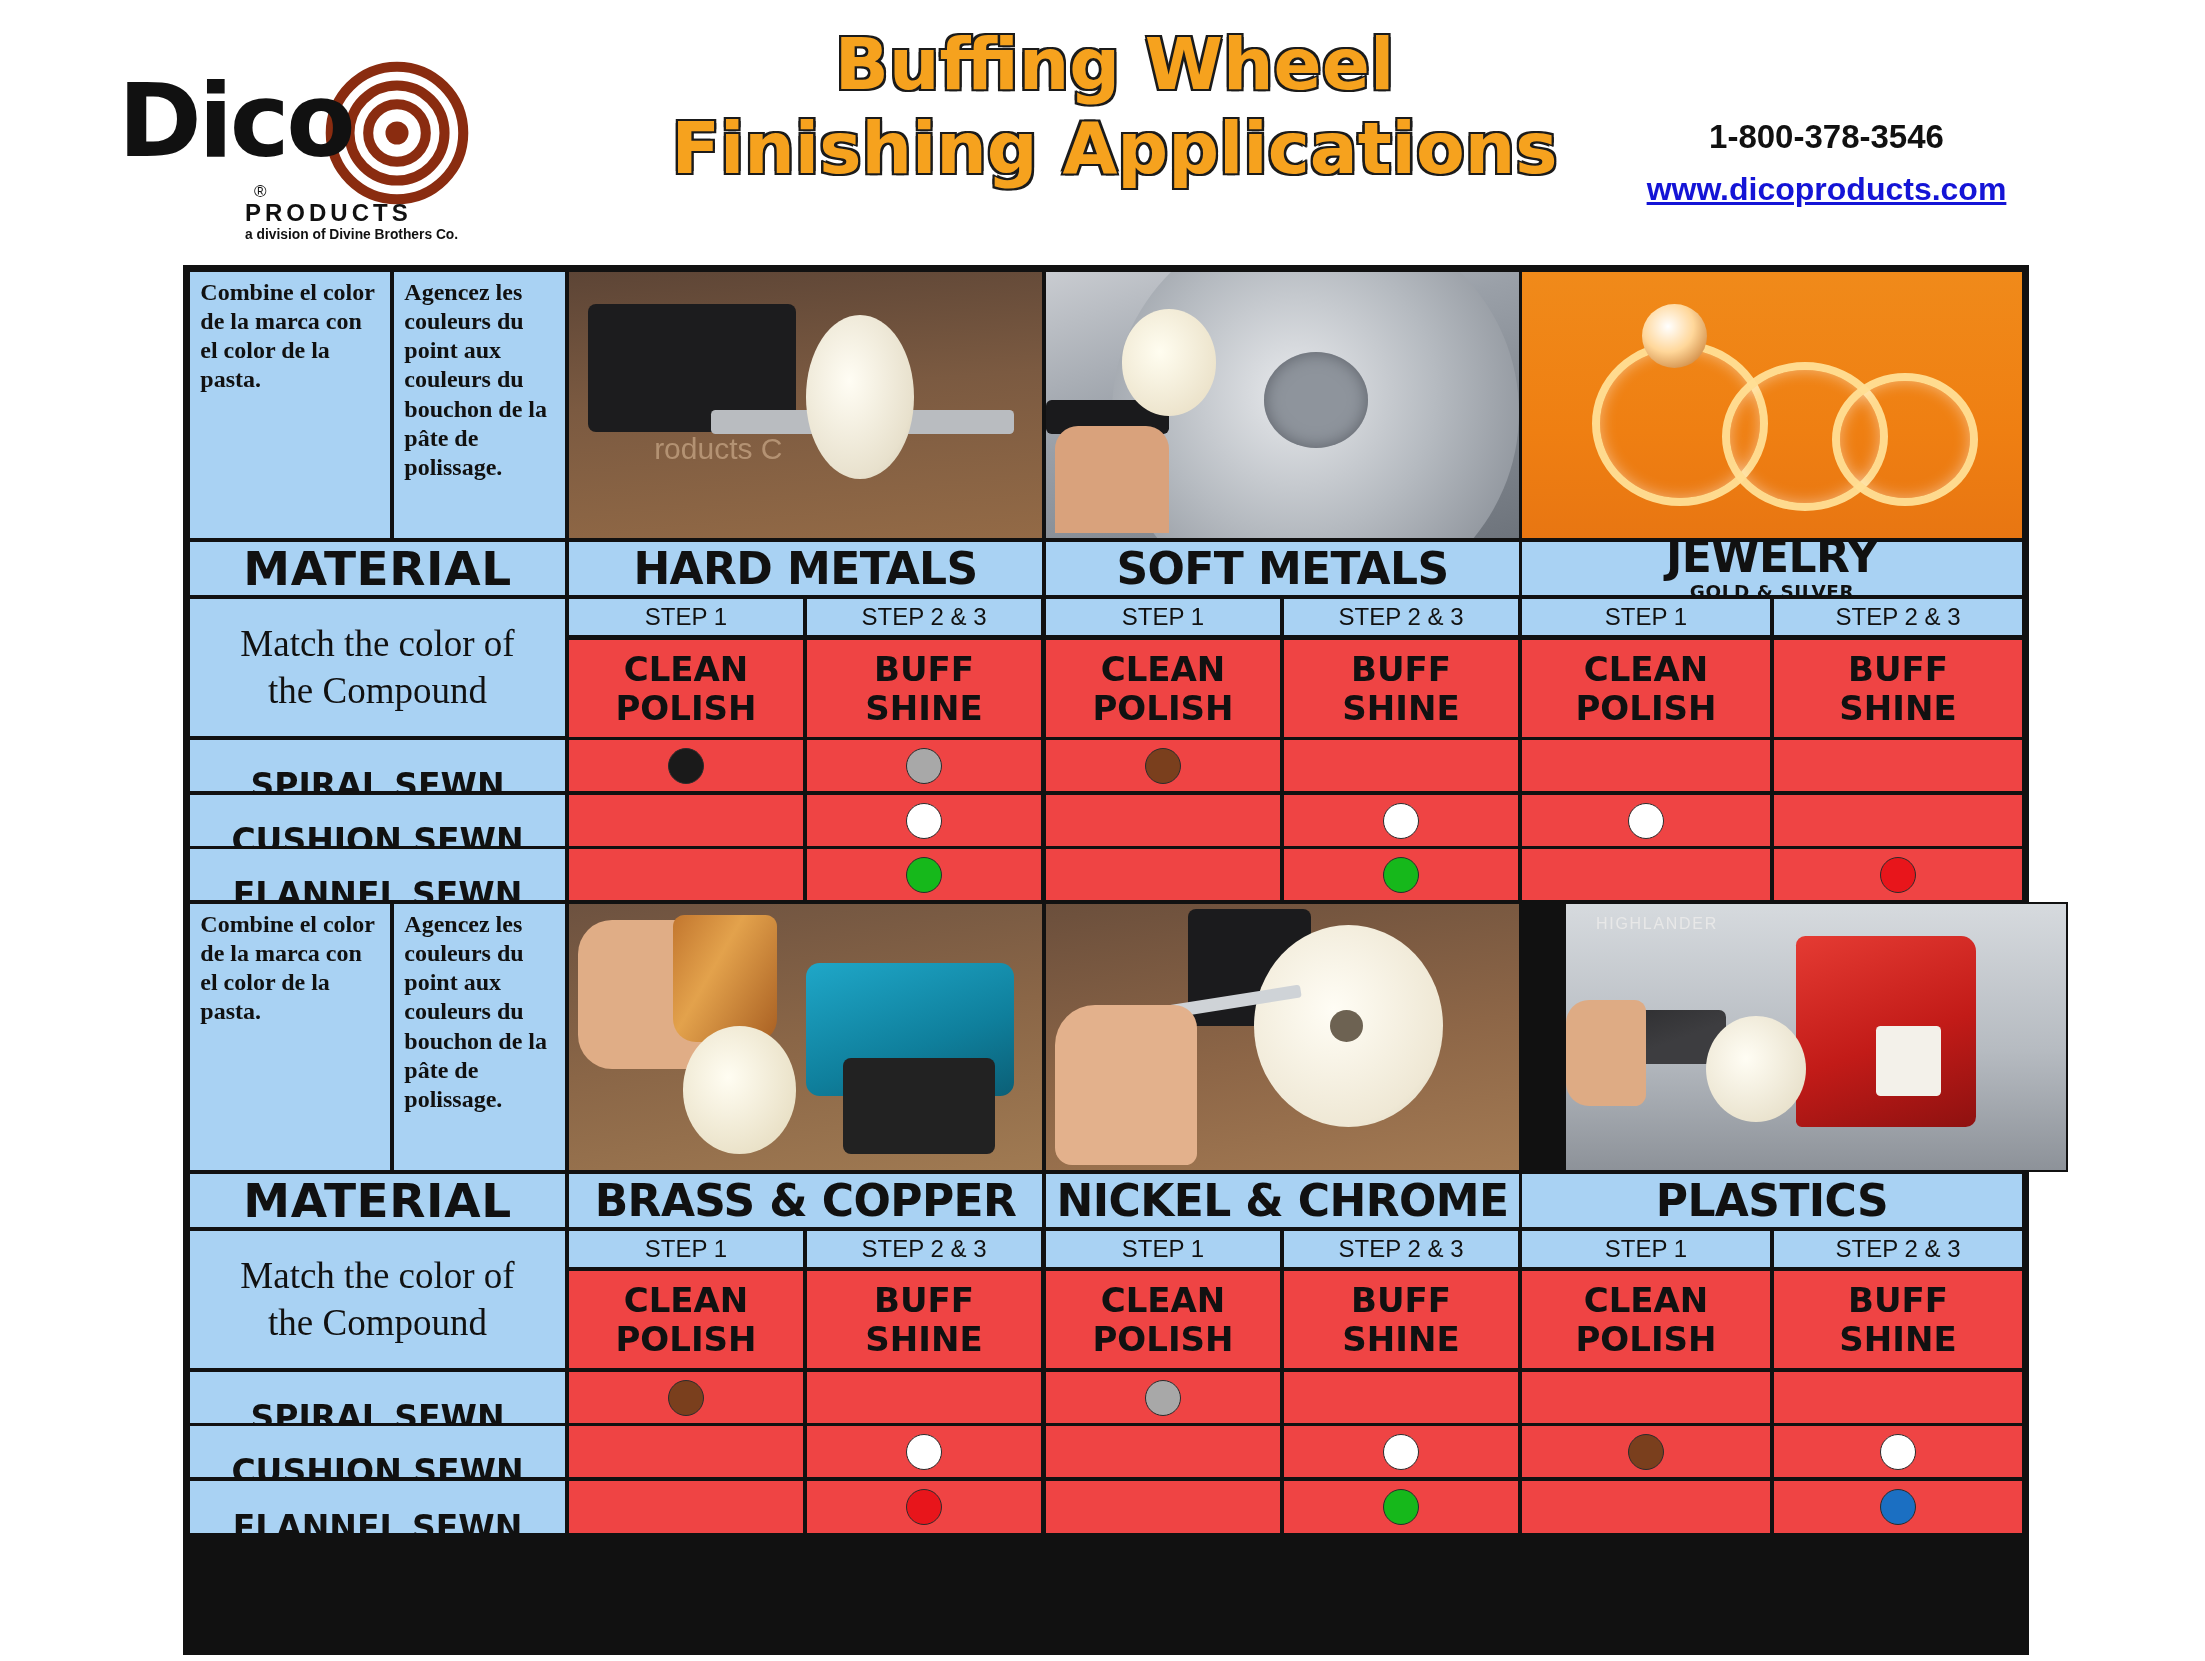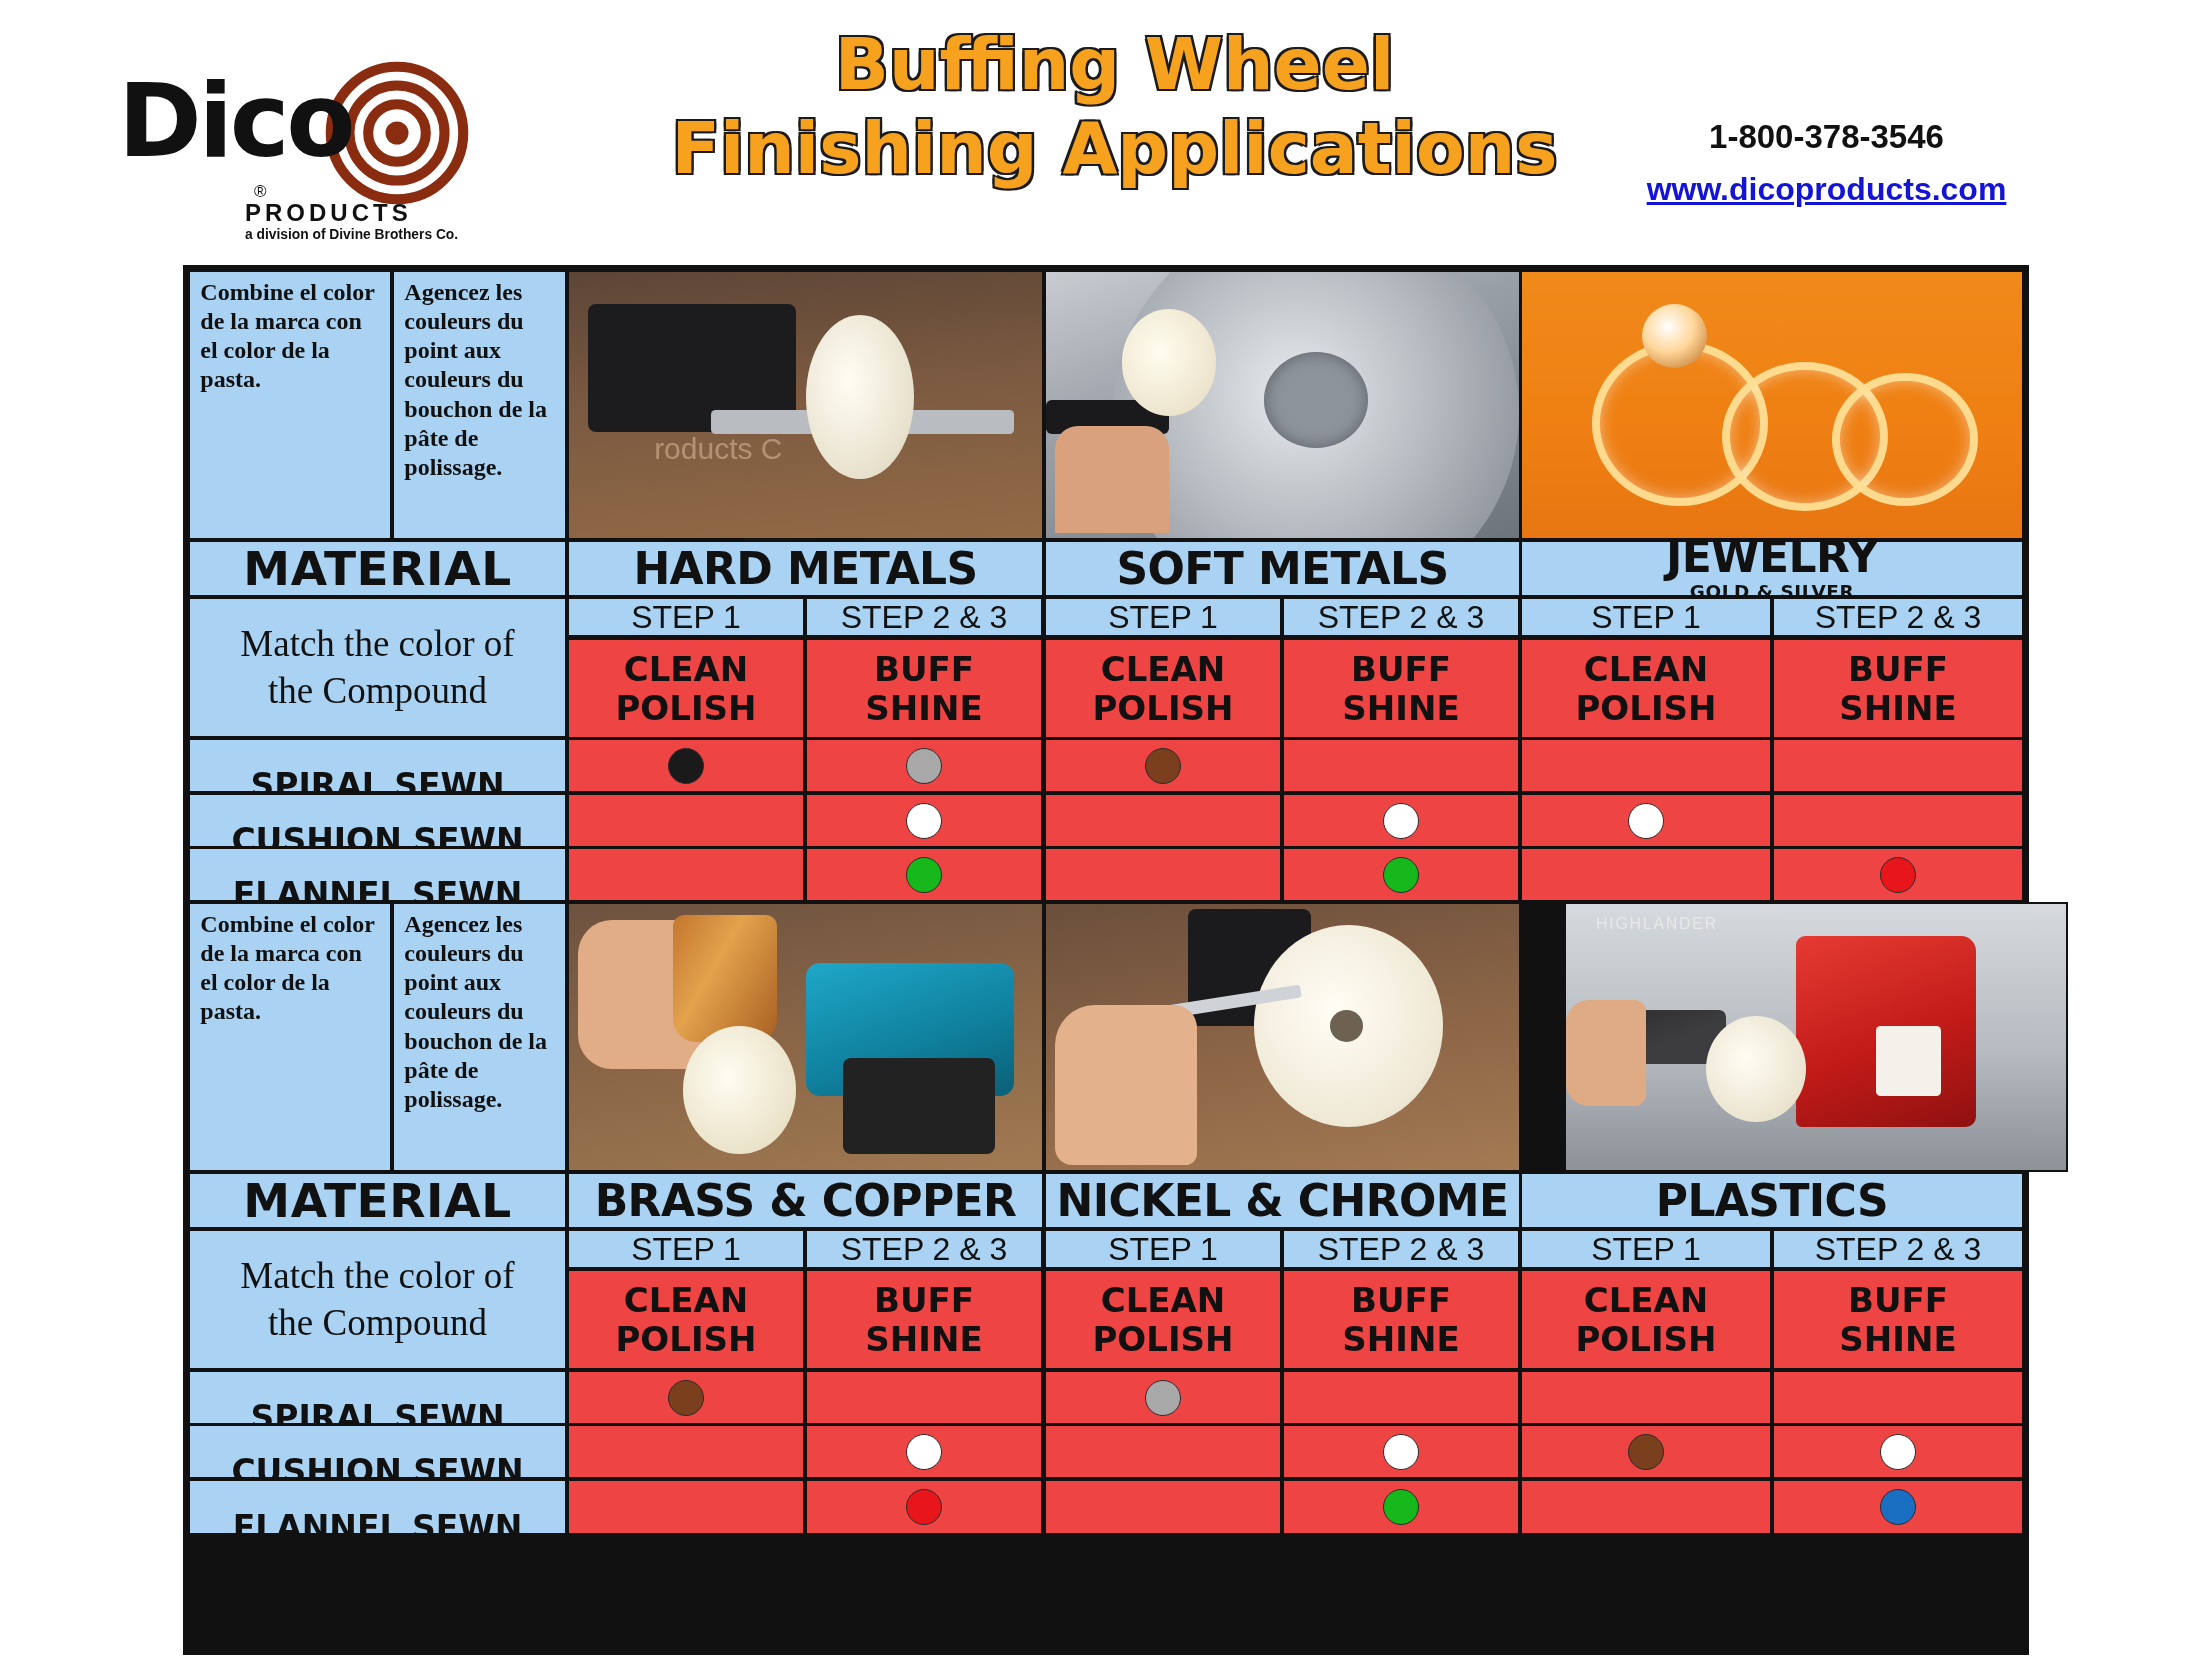--- a/index.html
+++ b/index.html
@@ -182,21 +182,21 @@
   }
   .match-lbl {
     font-family: "Liberation Serif", serif;
     font-size: 37px;
     color: #111;
     line-height: 1.25;
     text-align: center;
   }
   .step-lbl {
     font-family: "Liberation Sans", sans-serif;
-    font-size: 32px;
+    font-size: 24px;
     color: #111;
   }
   .action-lbl {
     font-family: "DejaVu Sans", sans-serif;
     font-weight: bold;
     font-size: 34px;
     line-height: 1.12;
     color: #111;
   }
   .row-lbl {

